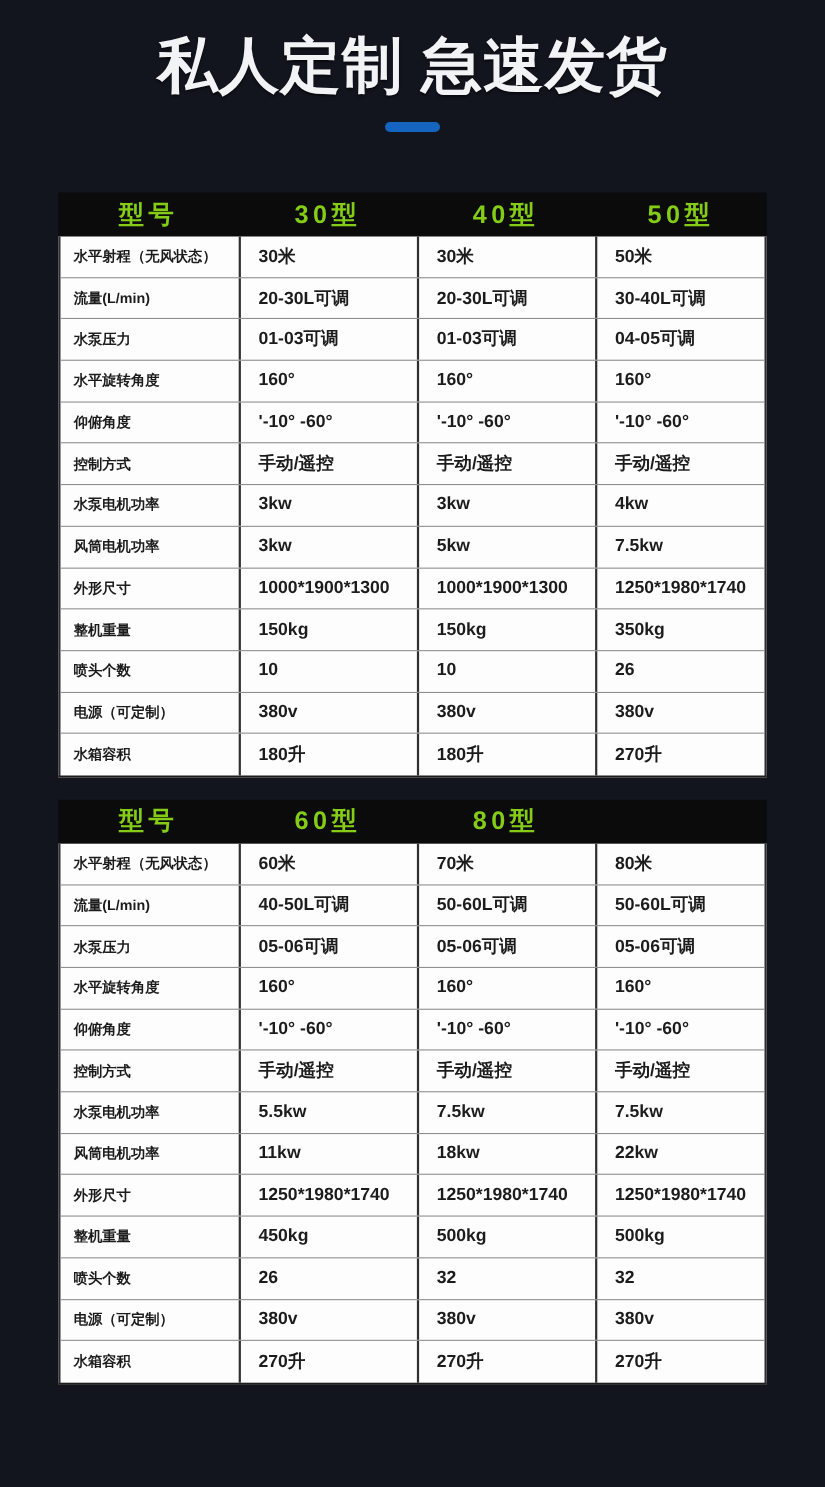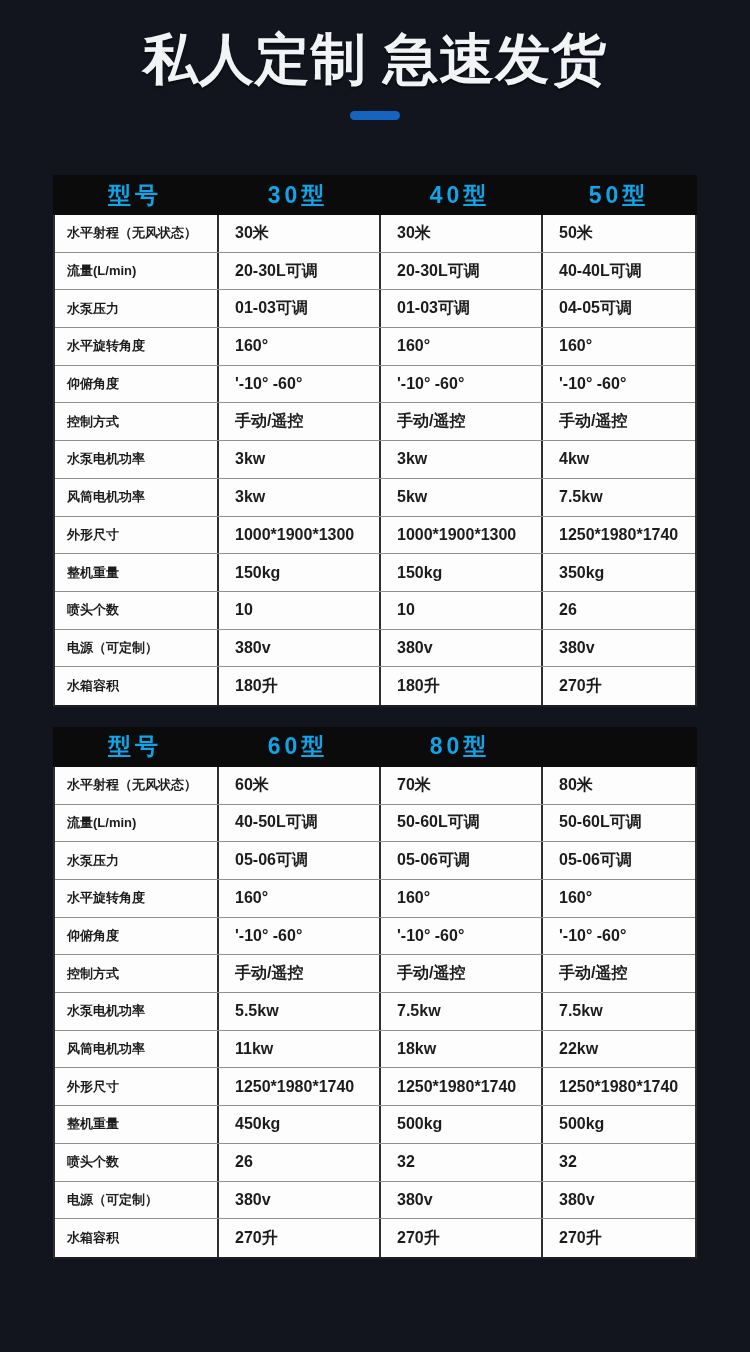--- a/index.html
+++ b/index.html
@@ -44,21 +44,21 @@
     margin-top: 20px;
   }
   .thead {
     display: grid;
     grid-template-columns: 164px 162px 162px 156px;
     align-items: center;
     height: 40px;
     background: #0b0b0c;
   }
   .th {
-    color: #0ea5e9;
+    color: #84cc16;
     font-size: 23px;
     font-weight: bold;
     text-align: center;
     letter-spacing: 4px;
     white-space: nowrap;
   }
   .tbody {
     background: #fdfdfd;
     border-left: 2px solid #2f2f2f;
     border-right: 2px solid #2f2f2f;
@@ -113,21 +113,21 @@
         <div class="tr">
           <div class="td td-label">水平射程（无风状态）</div>
           <div class="td">30米</div>
           <div class="td">30米</div>
           <div class="td">50米</div>
         </div>
         <div class="tr">
           <div class="td td-label">流量(L/min)</div>
           <div class="td">20-30L可调</div>
           <div class="td">20-30L可调</div>
-          <div class="td">40-40L可调</div>
+          <div class="td">30-40L可调</div>
         </div>
         <div class="tr">
           <div class="td td-label">水泵压力</div>
           <div class="td">01-03可调</div>
           <div class="td">01-03可调</div>
           <div class="td">04-05可调</div>
         </div>
         <div class="tr">
           <div class="td td-label">水平旋转角度</div>
           <div class="td">160°</div>

